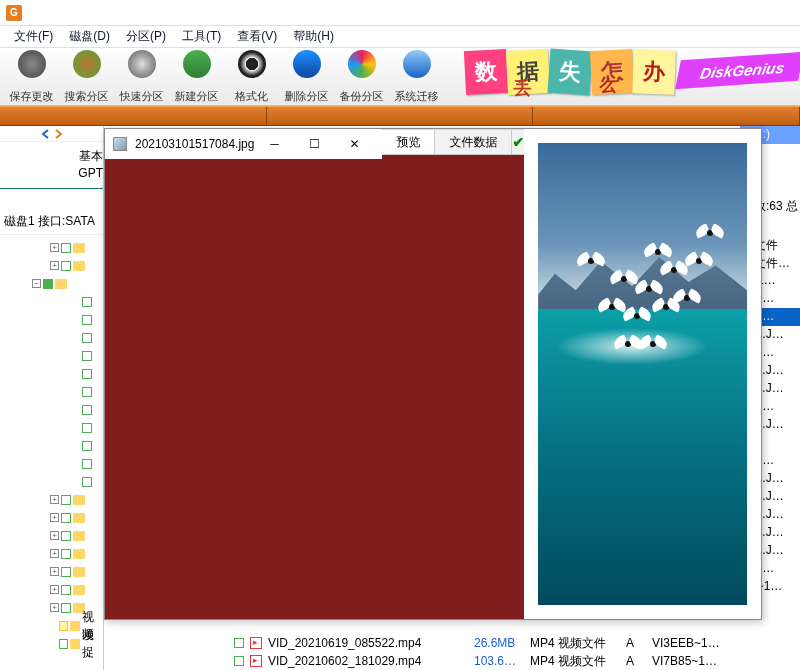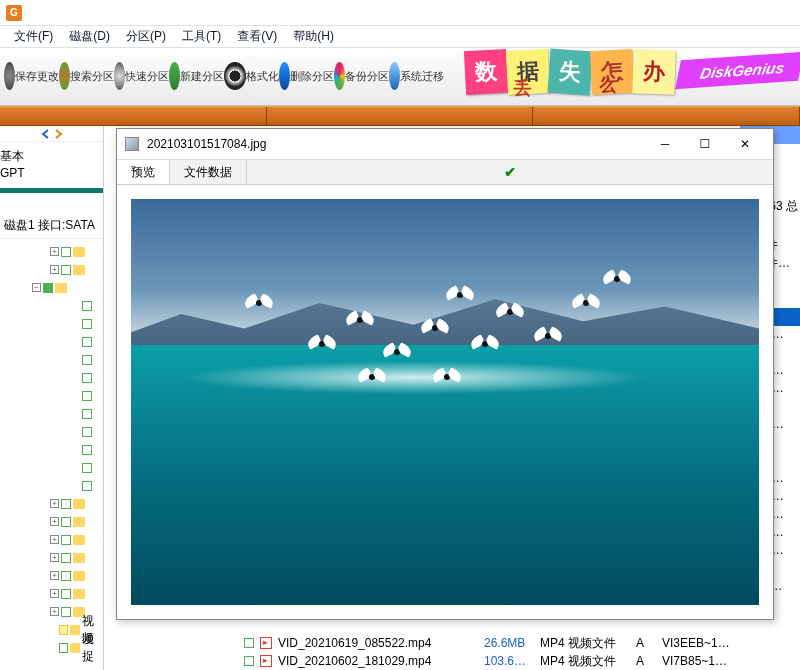--- a/index.html
+++ b/index.html
@@ -9,21 +9,21 @@
 .titlebar { height:26px; background:#fff; display:flex; align-items:center; padding:0 6px; border-bottom:1px solid #e0e0e0; }
 .titlebar .logo { width:16px; height:16px; background:#e67e22; border-radius:2px; display:inline-flex; align-items:center; justify-content:center; color:#fff; font-size:10px; font-weight:bold; margin-right:6px; }
 .titlebar .title { color:#555; }
 
 
 .menubar { height:22px; background:#fff; display:flex; align-items:center; padding:0 6px; border-bottom:1px solid #e0e0e0; }
 .menubar .mitem { padding:2px 8px; cursor:pointer; color:#0f172a; }
 
 
 .toolbar { height:58px; background:linear-gradient(#fefefe,#eaeaea); display:flex; align-items:center; padding:0 4px; position:relative; border-bottom:1px solid #c0c0c0; }
-.tbtn { width:55px; height:54px; display:flex; align-items:center; justify-content:space-between; cursor:pointer; }
+.tbtn { width:55px; height:54px; display:flex; flex-direction:column; align-items:center; justify-content:space-between; cursor:pointer; }
 .tbtn .ticon { width:28px; height:28px; border-radius:50%; margin-bottom:2px; }
 .tbtn .tlabel { font-size:11px; color:#333; white-space:nowrap; }
 .i-save{background:radial-gradient(circle,#888,#444);}
 .i-search{background:radial-gradient(circle,#b87333,#5a3);}
 .i-recover{background:linear-gradient(#4caf50,#7a5230);}
 .i-quick{background:radial-gradient(circle,#ddd,#555);}
 .i-new{background:linear-gradient(#4caf50,#2e7d32);}
 .i-format{background:radial-gradient(circle,#222 30%,#eee 32%,#222 60%);}
 .i-delete{background:linear-gradient(#1e90ff,#0d47a1);}
 .i-backup{background:conic-gradient(#e91e63,#ffc107,#4caf50,#2196f3,#e91e63);}
@@ -36,48 +36,48 @@
 
 
 .band { height:20px; background:linear-gradient(#e08030,#c06010); border-top:1px solid #f0a050; border-bottom:1px solid #8a4000; display:flex; }
 .band .seg { flex:1; border-right:1px solid #8a4000; }
 
 
 .mainrow { display:flex; height:544px; }
 .leftcol { width:104px; background:#fff; border-right:1px solid #ccc; display:flex; flex-direction:column; }
 .leftcol .lr { height:16px; display:flex; align-items:center; justify-content:center; gap:2px; border-bottom:1px solid #eee; }
 .arrow{width:10px;height:10px;}
-.leftcol .basic { text-align:left; padding:6px 0; border-bottom:5px solid #0f766e; line-height:1.4; }
+.leftcol .basic { text-align:right; padding:6px 0; border-bottom:1px solid #0f766e; line-height:1.4; }
 .leftcol .diskinfo { padding:4px; border-bottom:1px solid #eee; white-space:nowrap; overflow:hidden;margin-top:20px; }
 
 .tree { flex:1; overflow:hidden; padding-top:4px; }
 .trow { height:18px; display:flex; align-items:center; padding-left:4px; gap:2px; }
 .expander{width:9px;height:9px;border:1px solid #888;display:inline-flex;align-items:center;justify-content:center;font-size:8px;line-height:1;color:#555;}
 .chk{width:10px;height:10px;border:1px solid #4caf50;}
 .chk.fill{background:#4caf50;}
 .chk.yellow{border-color:#fbc02d;background:#fff59d;}
 .fic{width:12px;height:10px;background:#ffd766;border-radius:1px;}
 
 .rightcol { flex:1; background:#fff; position:relative; overflow:hidden; font-size:11px; }
 .rightcol .rtop { position:absolute; right:0; top:0; width:60px; }
 .rline { height:18px; padding:1px 2px; white-space:nowrap; overflow:hidden; }
 .rline.head { background:#6aa0ff; color:#fff; }
 .rline.sub { color:#333; }
 .rline.sel { background:#0a64c8; color:#fff; }
 .countline { position:absolute; right:0; top:72px; padding:0 2px; }
 
 .rlist { position:absolute; right:0; top:92px; width:60px; }
-.tworow { position:absolute; left:138px; bottom:0; right:0; }
+.tworow { position:absolute; left:128px; bottom:0; right:0; }
 .frow { height:18px; display:flex; align-items:center; gap:6px; padding-left:2px; }
 .fic2{width:12px;height:12px;background:#fff;border:1px solid #e53935;position:relative;}
 .fic2::after{content:"▸";position:absolute;left:2px;top:-1px;color:#e53935;font-size:9px;}
 .fname{width:200px;} .fsize{width:50px;color:#1a5fd0;} .ftype{width:90px;} .fattr{width:20px;}
 
 
-.preview { position:absolute; left:116px; top:128px; width:658px; height:492px; background:#7f1d1d; border:1px solid #888; box-shadow:2px 2px 8px rgba(0,0,0,.25); display:flex; flex-direction:column; }
+.preview { position:absolute; left:104px; top:128px; width:658px; height:492px; background:#7f1d1d; border:1px solid #888; box-shadow:2px 2px 8px rgba(0,0,0,.25); display:flex; flex-direction:row; }
 .pv-title { height:30px; display:flex; align-items:center; padding:0 8px; background:#fff; }
 .pv-title .pvicon{width:14px;height:14px;border:1px solid #888;margin-right:8px;background:linear-gradient(135deg,#cde,#89a);}
 .pv-title .spacer{flex:1;}
 .winbtn{width:40px;height:28px;display:flex;align-items:center;justify-content:center;cursor:pointer;}
 .pv-tabs { height:26px; background:#f2f2f2; border-top:1px solid #ddd; border-bottom:1px solid #ccc; display:flex; align-items:stretch; position:relative; }
 .pv-tab { padding:0 14px; display:flex; align-items:center; border-right:1px solid #ccc; background:#fff; cursor:pointer; }
 .pv-tab.inactive{background:#f2f2f2;}
 .pv-status { flex:1; display:flex; align-items:center; justify-content:center; color:#0a8a0a; font-weight:bold; gap:4px; }
 .checkmark{color:#0a8a0a;font-size:14px;}
 .pv-body { flex:1; background:#fff; display:flex; align-items:center; justify-content:center; padding:14px; }

